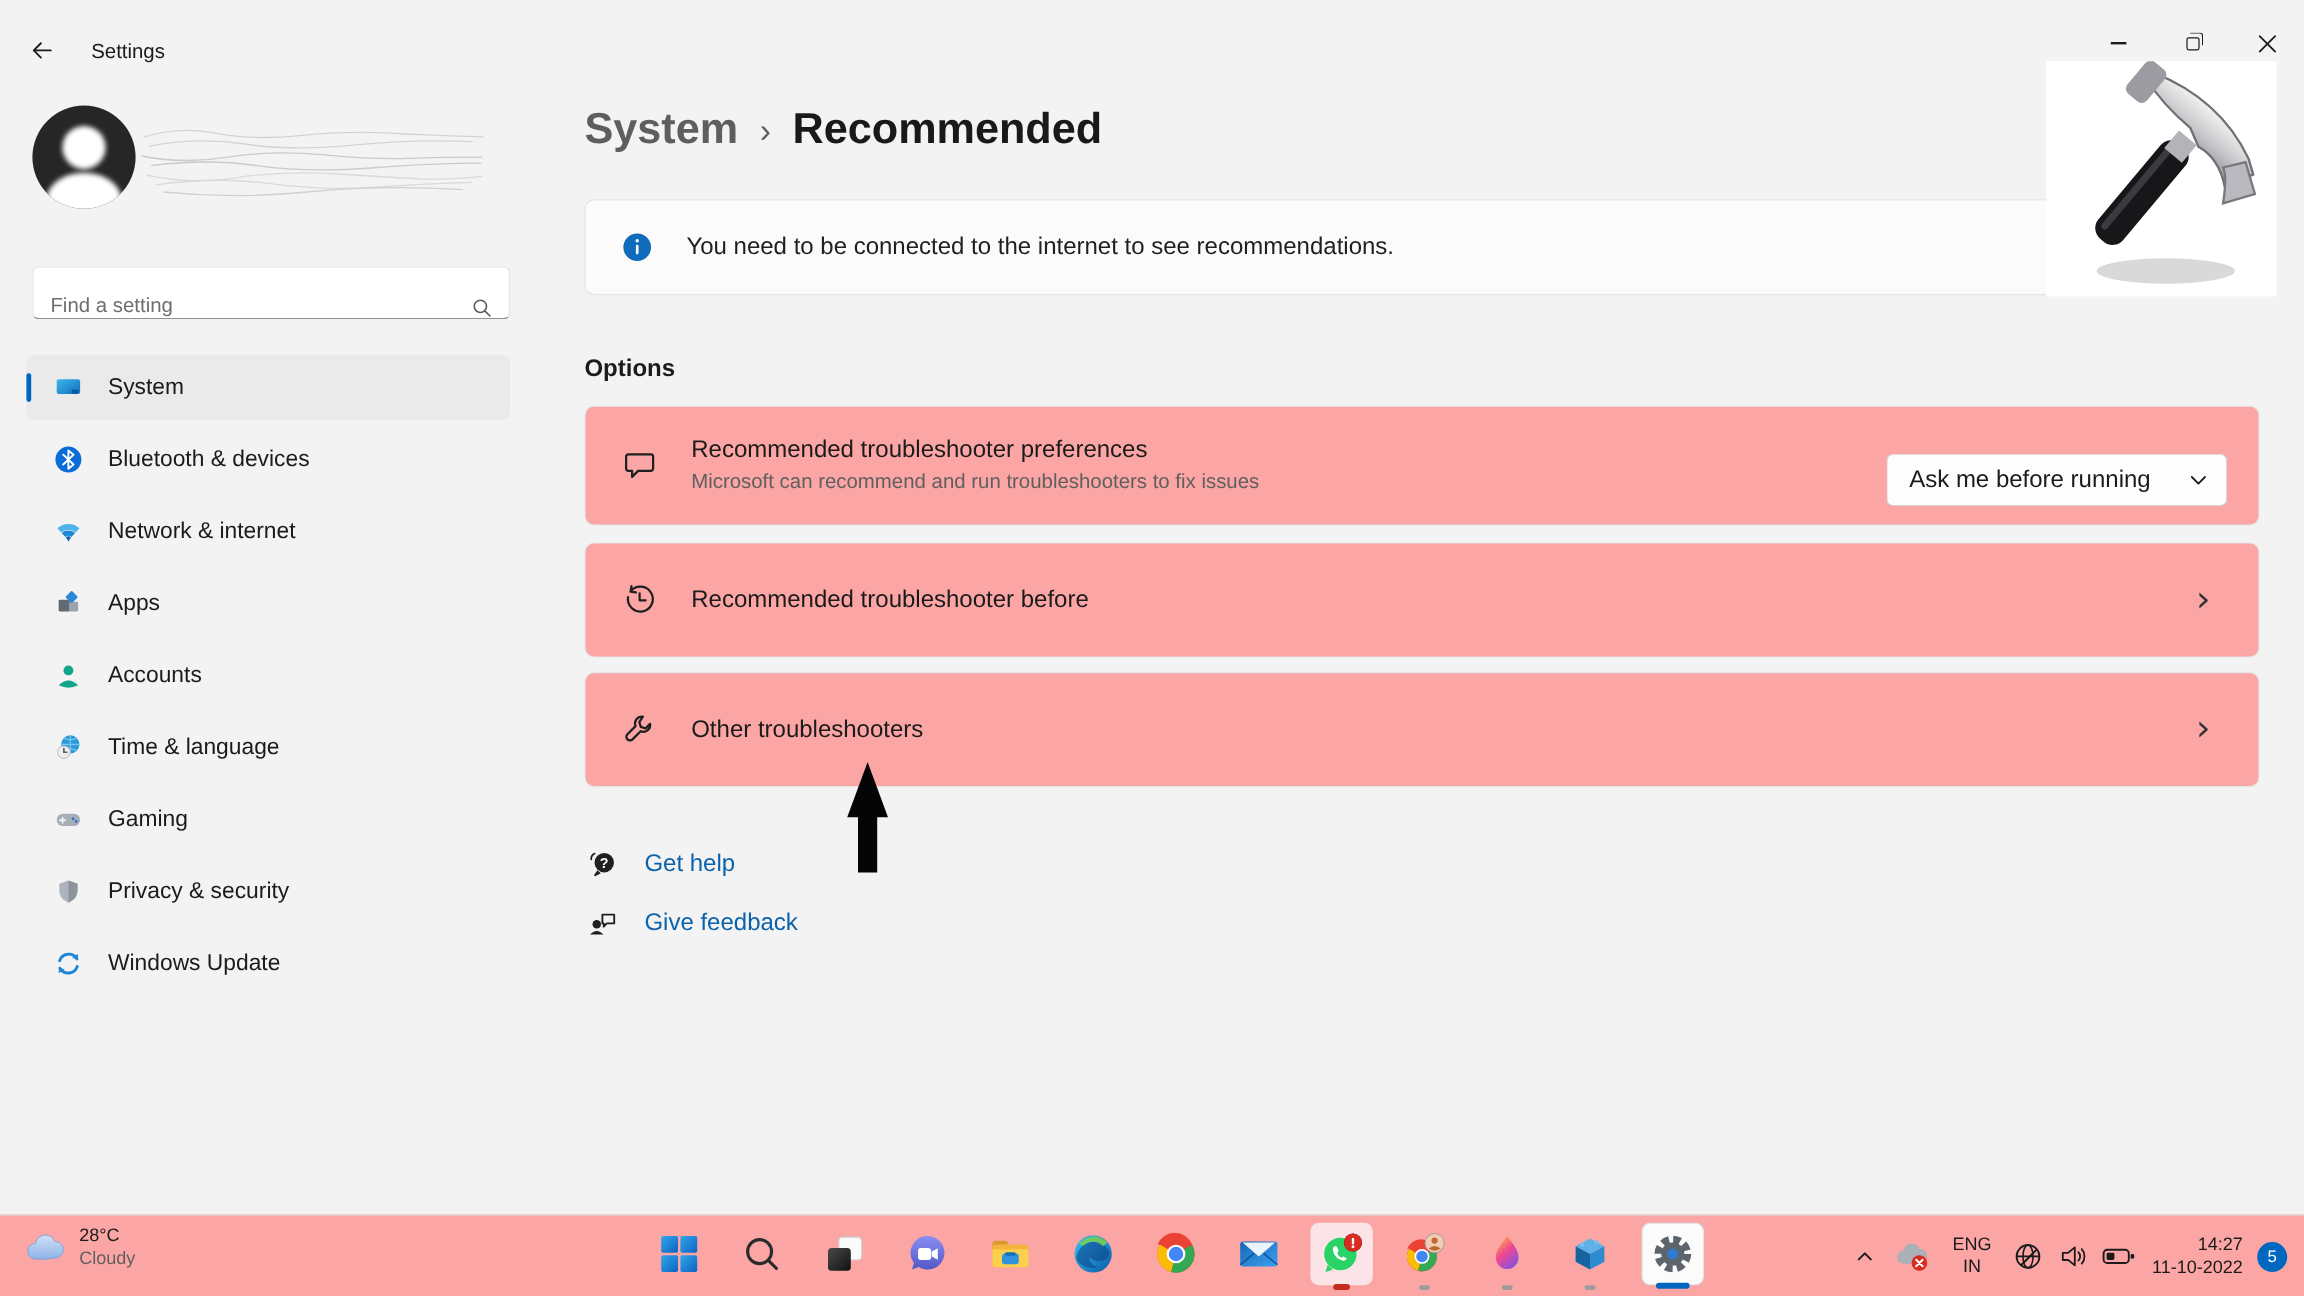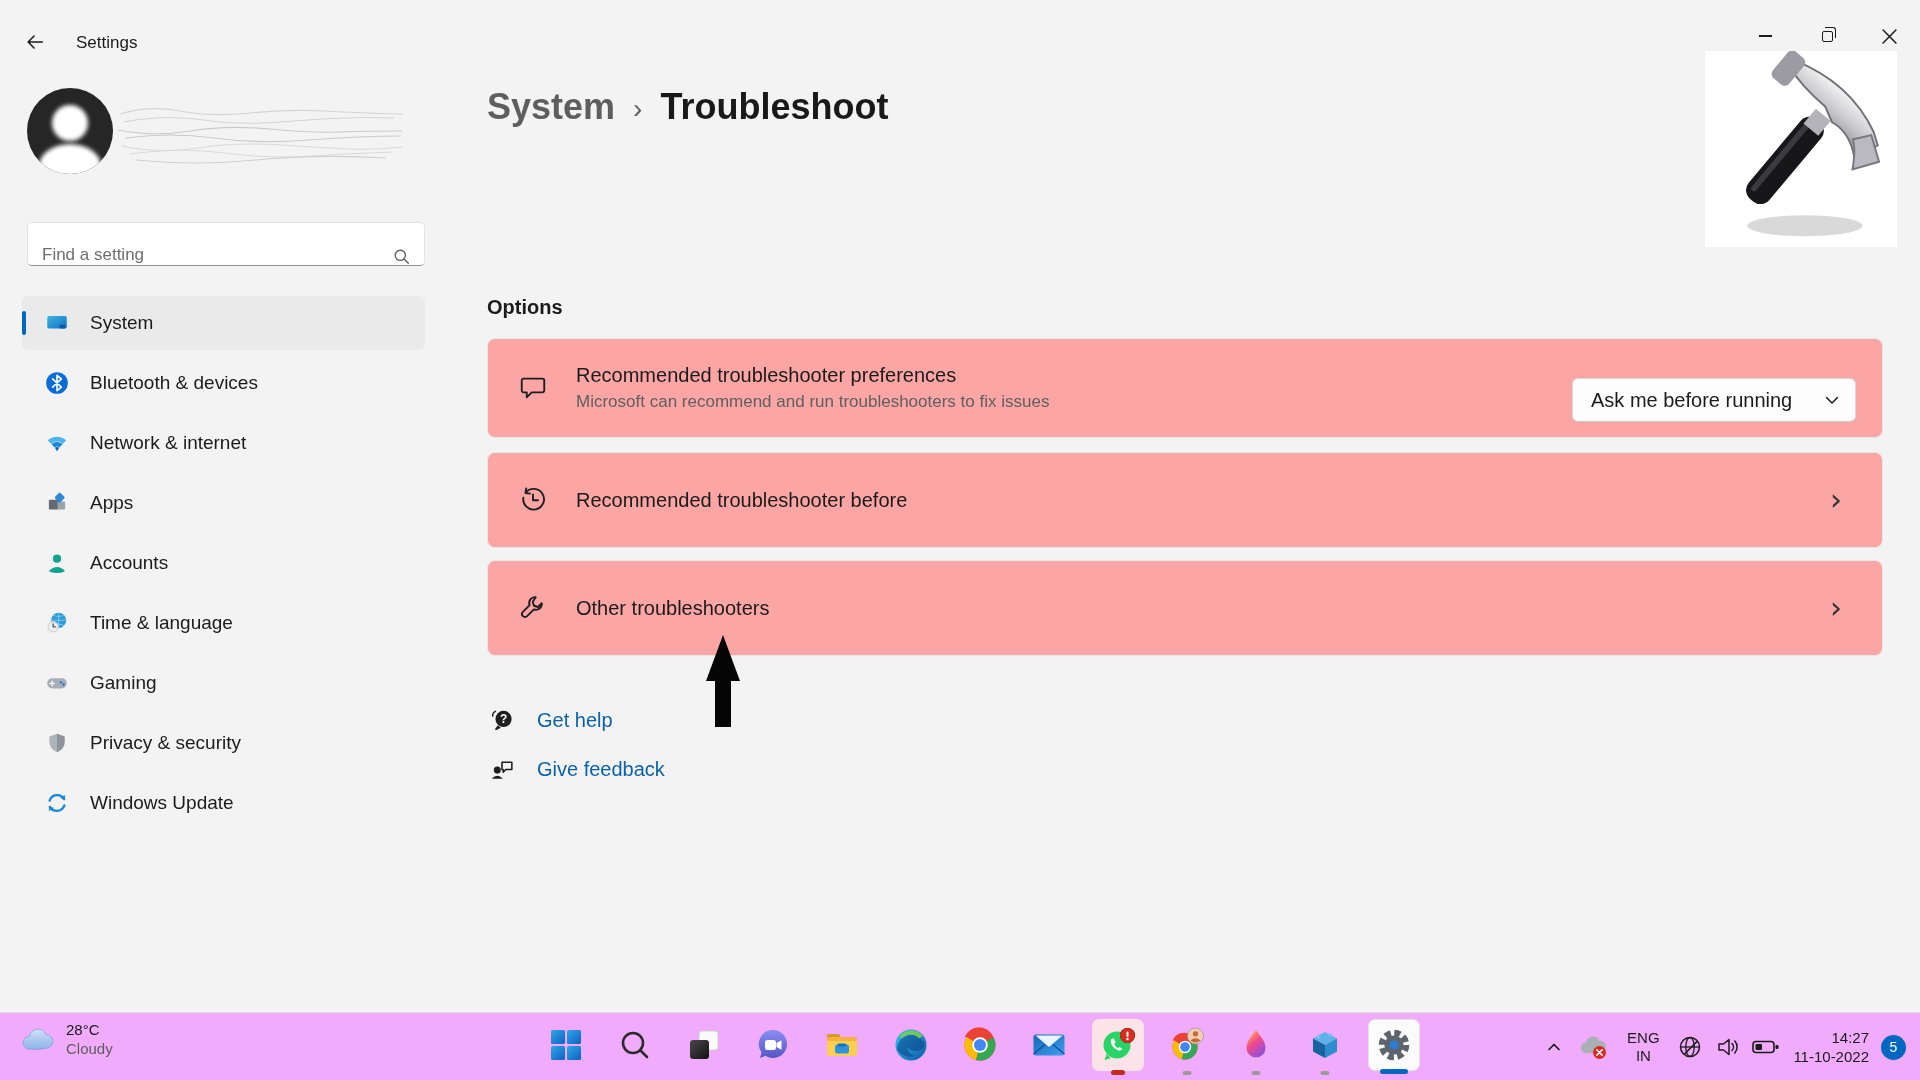--- a/index.html
+++ b/index.html
@@ -67,21 +67,21 @@
   .link-ic { width:30px; display:flex; justify-content:center; }
   .link-label { margin-left:20px; font-size:20px; color:#0b62ab; }
 
   
   .anno-arrow { position:absolute; left:703px; top:633px; }
 
   
   .hammer-box { position:absolute; left:1705px; top:51px; width:192px; height:196px; background:#fff; }
 
   
-  .taskbar { position:absolute; left:0; top:1012px; width:1920px; height:68px; background:#f0abfc; border-top:1px solid #dcdee0; }
+  .taskbar { position:absolute; left:0; top:1012px; width:1920px; height:68px; background:#fca5a5; border-top:1px solid #dcdee0; }
   .weather { position:absolute; left:18px; top:8px; display:flex; align-items:center; gap:10px; cursor:pointer; }
   .weather-texts { display:flex; flex-direction:column; line-height:1.25; }
   .weather-temp { font-size:15px; color:#1b1b1b; }
   .weather-cond { font-size:15px; color:#5f5f5f; }
 
   .tb-icons { position:absolute; left:540px; top:6px; display:flex; gap:17px; }
   .tb-tile { position:relative; width:52px; height:52px; border-radius:7px; display:flex; align-items:center; justify-content:center; cursor:pointer; }
   .tb-tile .indicator { position:absolute; bottom:-4px; left:50%; transform:translateX(-50%); border-radius:3px; }
   .ind-dot { width:9px; height:4px; background:#9b9b9b; }
   .ind-red { width:14px; height:5px; background:#c42b1f; }
@@ -260,23 +260,33 @@
             <path d="M4.4 19.4 l.6 -4.4 4.2 1.6 z" fill="#1b87d7"></path>
           </svg>
       </span>
       <span class="nav-label">Windows Update</span>
     </div>
   </div>
 
   <div class="breadcrumb">
     <span class="bc-parent">System</span>
     <span class="bc-sep">›</span>
-    <span class="bc-current">Troubleshoot</span>
-  </div>
-
+    <span class="bc-current">Recommended</span>
+  </div>
+
+  <div class="banner">
+    <span class="banner-ic">
+      <svg width="26" height="26" viewBox="0 0 26 26">
+          <circle cx="13" cy="13" r="11.5" fill="#0f6cbd"></circle>
+          <rect x="11.9" y="11" width="2.2" height="8" rx="1.1" fill="#fff"></rect>
+          <circle cx="13" cy="7.6" r="1.4" fill="#fff"></circle>
+        </svg>
+    </span>
+    <span class="banner-text">You need to be connected to the internet to see recommendations.</span>
+  </div>
 
   <div class="section-heading">Options</div>
 
   <div class="card card1">
     <span class="card-ic">
       <svg width="30" height="30" viewBox="0 0 24 24">
           <path d="M4.5 4.5 h15 a1.5 1.5 0 0 1 1.5 1.5 v8 a1.5 1.5 0 0 1 -1.5 1.5 h-8.5 l-4 4 v-4 h-2.5 a1.5 1.5 0 0 1 -1.5 -1.5 v-8 a1.5 1.5 0 0 1 1.5 -1.5 z" fill="none" stroke="#1f1f1f" stroke-width="1.5" stroke-linejoin="round"></path>
         </svg>
     </span>
     <span class="card-texts">

